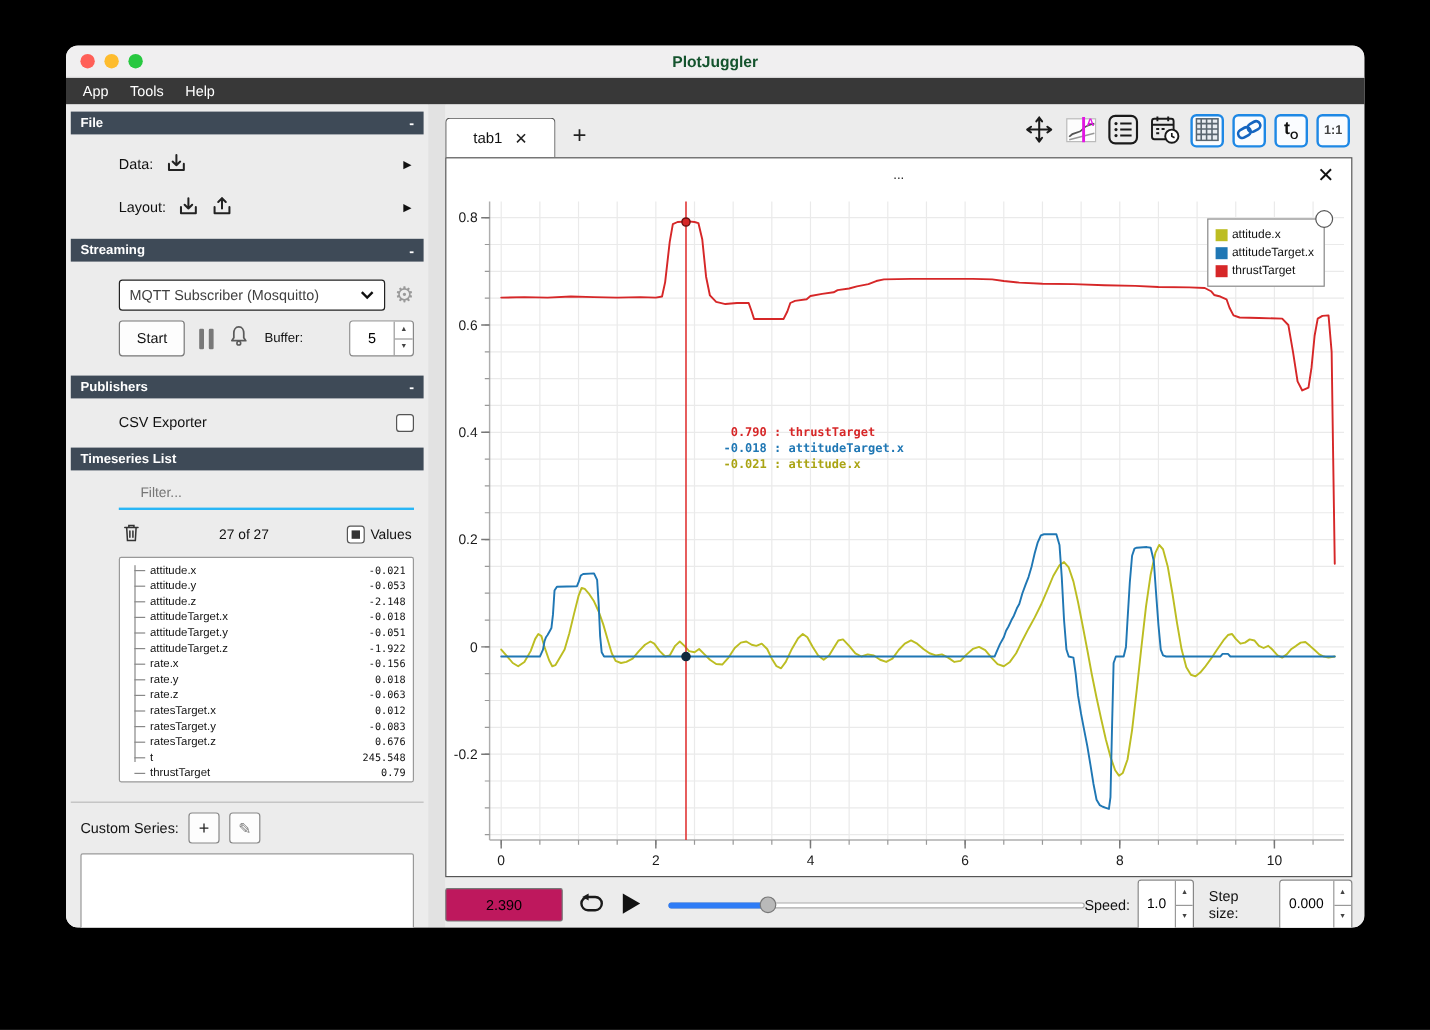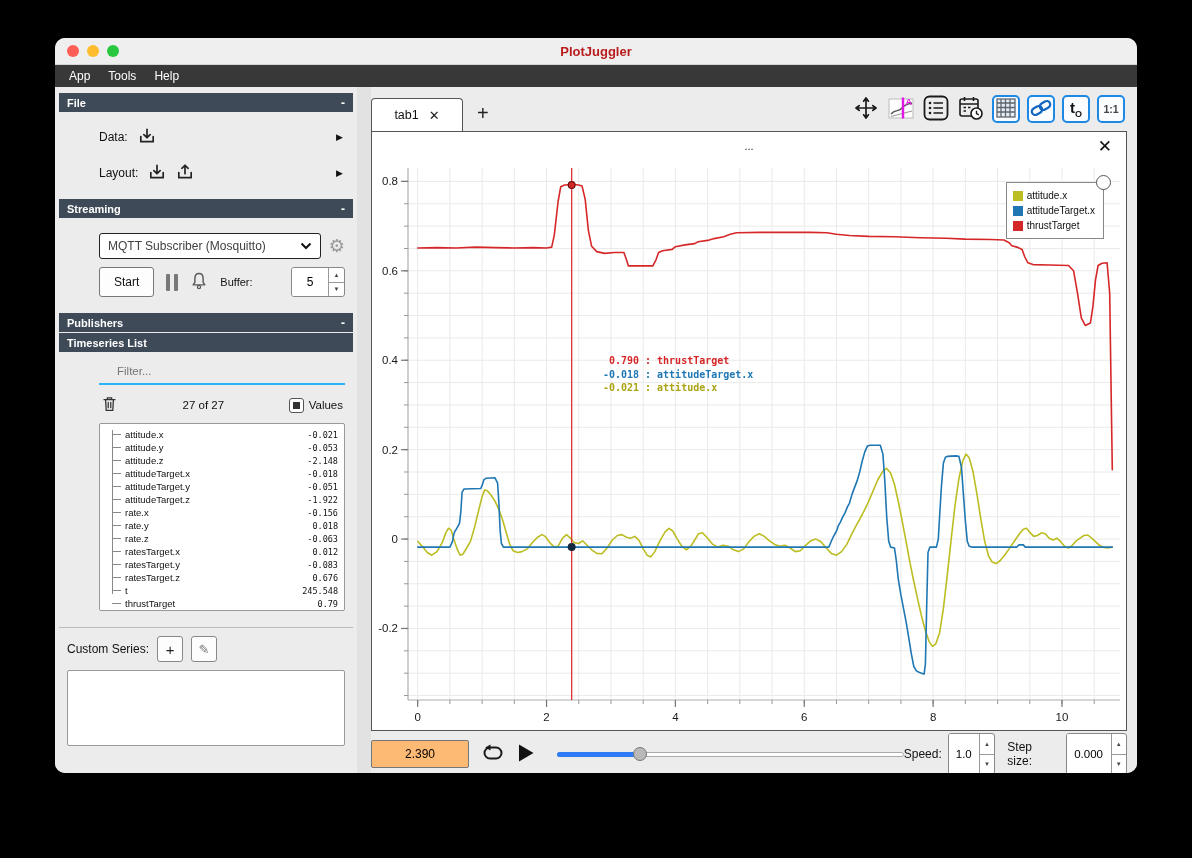--- a/index.html
+++ b/index.html
@@ -10,21 +10,21 @@
             background:#ececec; border-radius:10px; overflow:hidden;
             box-shadow:0 30px 70px rgba(0,0,0,.9), 0 8px 25px rgba(0,0,0,.6); }
 
   
   .titlebar { height:27px; background:#f0eff0; border-bottom:1px solid #d6d5d6;
               display:flex; align-items:center; position:relative; }
   .traffic { display:flex; gap:8px; margin-left:12px; }
   .tl { width:12px; height:12px; border-radius:50%; display:inline-block; }
   .tl.red { background:#ff5f57; } .tl.yellow { background:#febc2e; } .tl.green { background:#28c840; }
   .wtitle { position:absolute; left:0; right:0; text-align:center; font-size:13px;
-            font-weight:bold; color:#b91c1c; }
+            font-weight:bold; color:#14532d; }
 
   
   .menubar { height:22px; background:#383838; display:flex; align-items:center;
              gap:18px; padding-left:14px; }
   .menubar span { color:#fff; font-size:12px; }
 
   .main { display:flex; height:686px; }
 
   
   .sidebar { width:302px; background:#ececec; padding:6px 4px 0 4px; flex:none; }
@@ -113,21 +113,21 @@
   .lchip { width:10px; height:10px; display:inline-block; }
   .lhandle { position:absolute; top:-8px; right:-8px; width:15px; height:15px; border-radius:50%;
              background:#fff; border:1.5px solid #555; }
 
   .readout { position:absolute; left:225px; top:222px; font-family:"DejaVu Sans Mono", monospace;
              font-size:10px; line-height:13.5px; font-weight:bold; }
   .ro-val { display:inline-block; width:42px; text-align:right; }
 
   
   .playbar { height:28px; margin:9px 10px 0 0; display:flex; align-items:center; }
-  .timefield { width:98px; height:28px; background:#fdba74; border:1px solid #777; border-radius:2px;
+  .timefield { width:98px; height:28px; background:#be185d; border:1px solid #777; border-radius:2px;
                text-align:center; font-size:12px; font-family:"Liberation Sans",sans-serif; outline:none; }
   .loopbtn, .playbtn { background:none; border:none; margin-left:12px; display:flex; align-items:center; }
   .slider { position:relative; width:350px; height:16px; margin-left:22px; }
   .slider .track { position:absolute; top:6px; left:0; right:0; height:5px; background:#fff;
                    border:1px solid #aaa; border-radius:3px; }
   .slider .fill { position:absolute; top:6px; left:0; height:5px; background:#2e7cf6; border-radius:3px 0 0 3px; }
   .slider .handle { position:absolute; top:1px; width:14px; height:14px; background:#b9b9b9;
                     border:1px solid #777; border-radius:50%; }
   .pblabel { font-size:12px; color:#111; margin-left:auto; }
   .pblabel.step { margin-left:12px; }
@@ -232,20 +232,26 @@
                 <span>▲</span>
                 <span>▼</span>
               </div>
             </div>
           </div>
         </div>
 
         <div class="sechead">
           <span>Publishers</span>
           <span class="dash">-</span>
+        </div>
+        <div class="secbody">
+          <div class="csvrow">
+            <span>CSV Exporter</span>
+            <span class="checkbox"></span>
+          </div>
         </div>
 
         <div class="sechead">
           <span>Timeseries List</span>
         </div>
         <div class="secbody" style="padding-top:2px;">
           <input class="filter" placeholder="Filter..." style="">
           <div class="countrow">
             <span>
               <svg width="17" height="18" viewBox="0 0 16 17">

